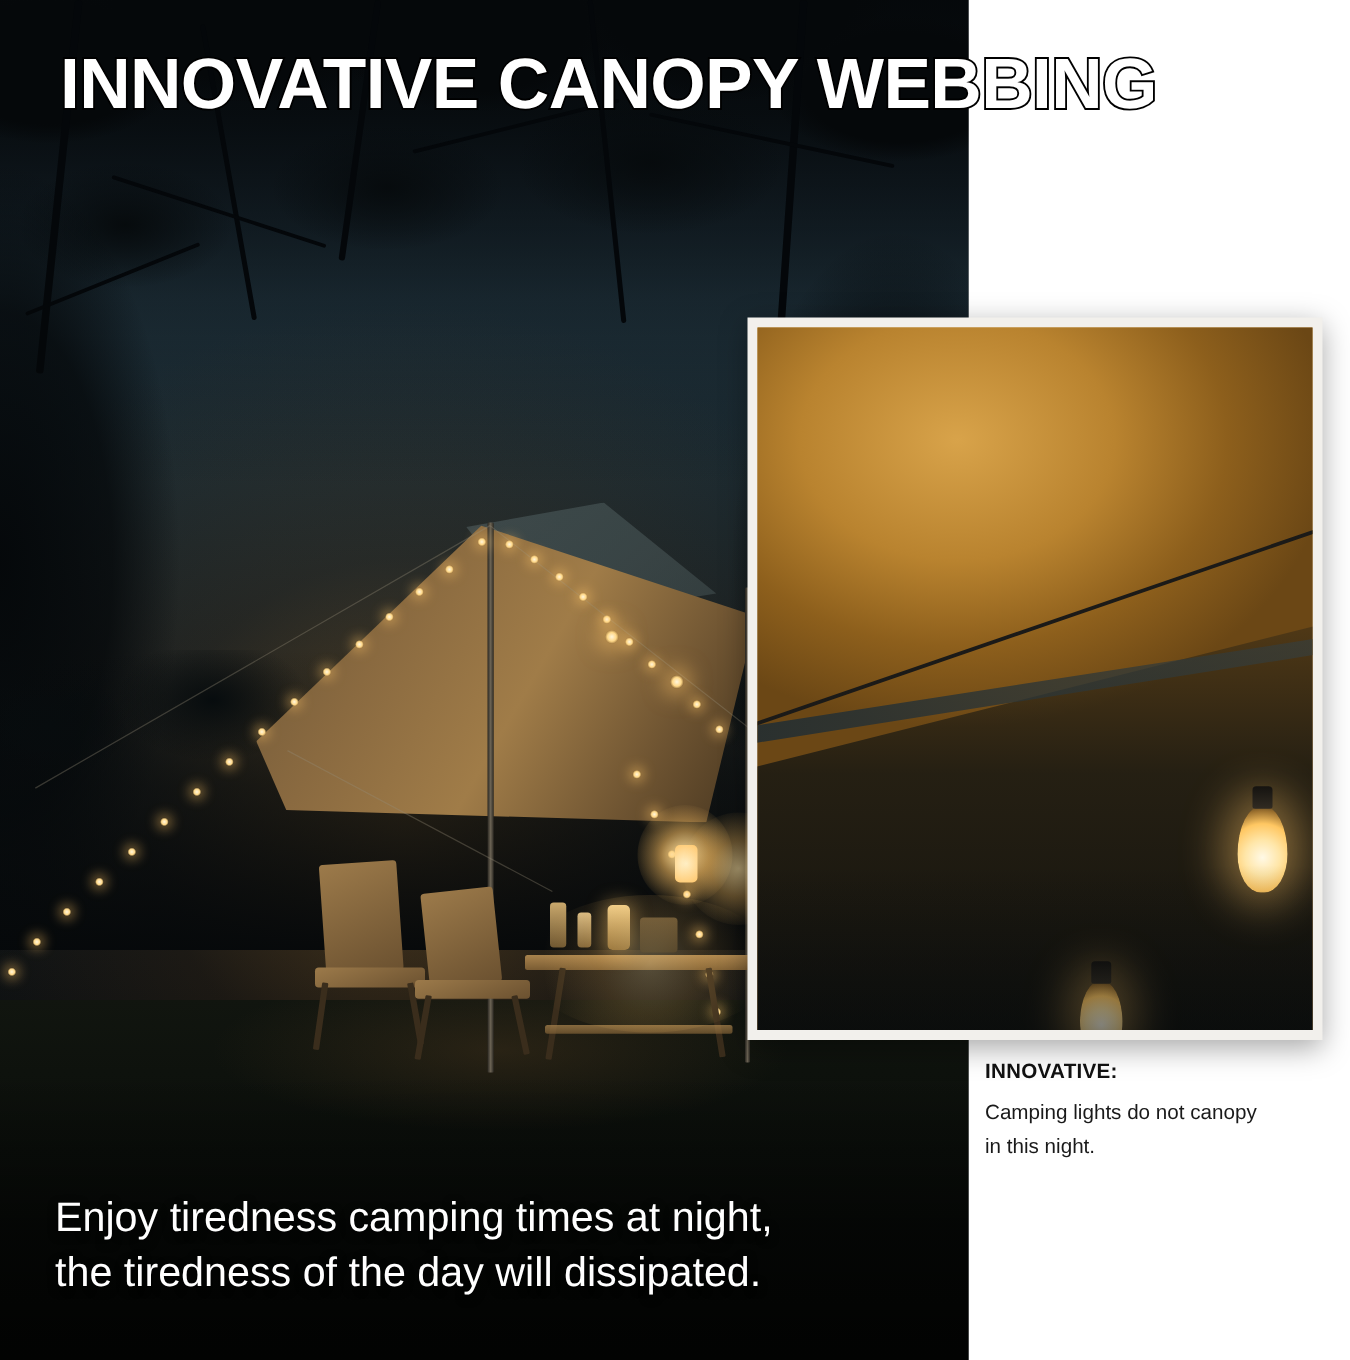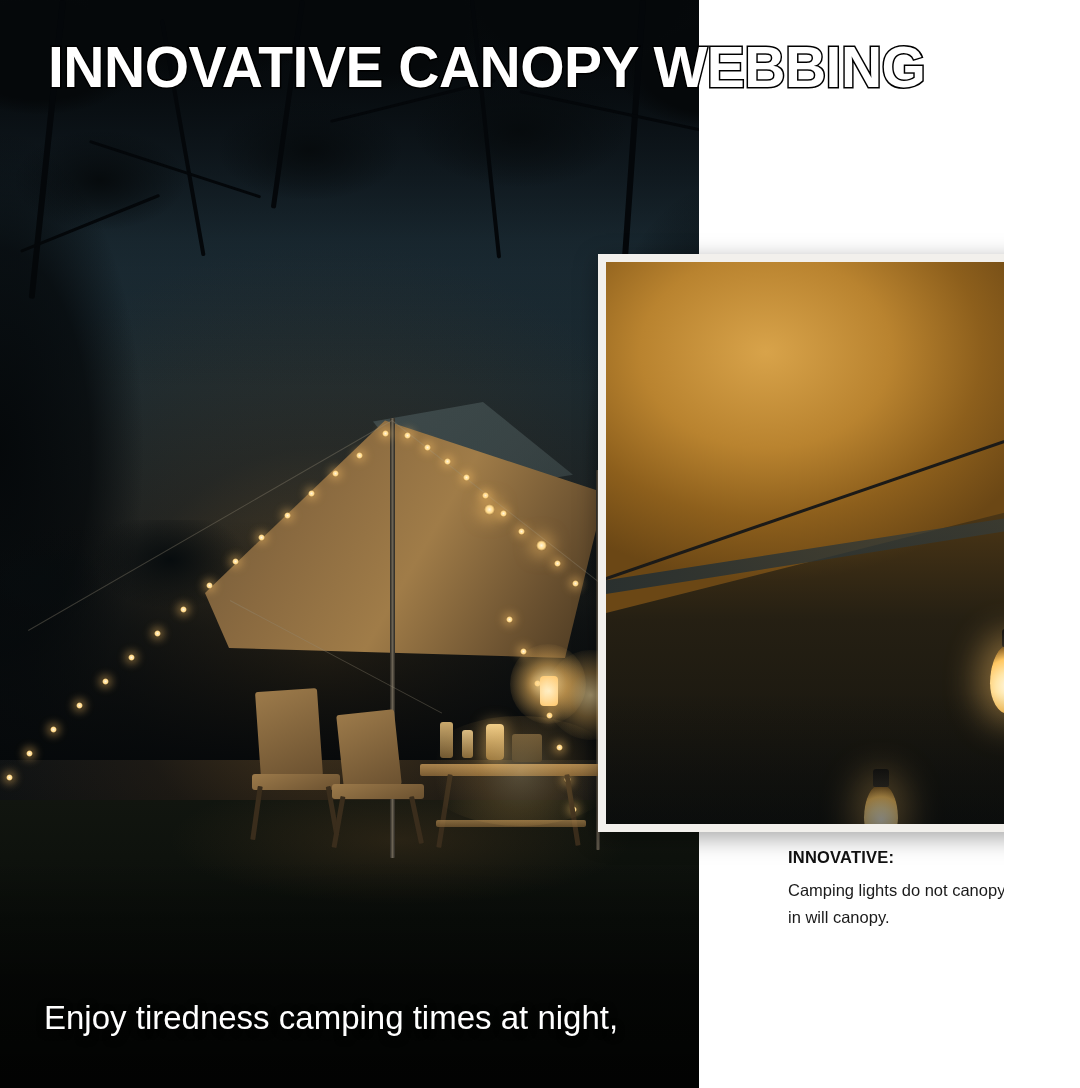--- a/index.html
+++ b/index.html
@@ -9,21 +9,21 @@
   }
   body {
     width: 1080px;
     height: 1088px;
     font-family: "Liberation Sans", sans-serif;
     overflow: hidden;
   }
 
   #poster {
     position: relative;
-    width: 1004px;
+    width: 1080px;
     height: 1088px;
     background: #ffffff;
     overflow: hidden;
   }
 
   
   .photo-main {
     position: absolute;
     left: 0;
     top: 0;
@@ -413,23 +413,24 @@
         <div class="cap"></div>
       </div>
 
       <div style="position:absolute;left:-10px;top:560px;width:300px;height:200px;background:radial-gradient(ellipse 120px 90px at 60px 120px, rgba(6,10,12,.9) 0%, rgba(6,10,12,0) 72%), radial-gradient(ellipse 110px 80px at 200px 150px, rgba(6,10,12,.85) 0%, rgba(6,10,12,0) 72%);"></div>
       <div style="position:absolute;left:0;top:430px;width:100%;height:140px;background:linear-gradient(to bottom, rgba(5,9,11,0) 0%, rgba(5,9,11,0.55) 100%);"></div>
     </div>
   </div>
 
   <div class="caption">
     <div>Enjoy tiredness camping times at night,</div>
+    <div>the tiredness of the day will dissipated.</div>
   </div>
 
   <div class="attention">
     <div class="attention-title">INNOVATIVE:</div>
     <div class="attention-body">
       <div>Camping lights do not canopy</div>
-      <div>in will canopy.</div>
+      <div>in this night.</div>
     </div>
   </div>
 
 </div>
 
 </body></html>

